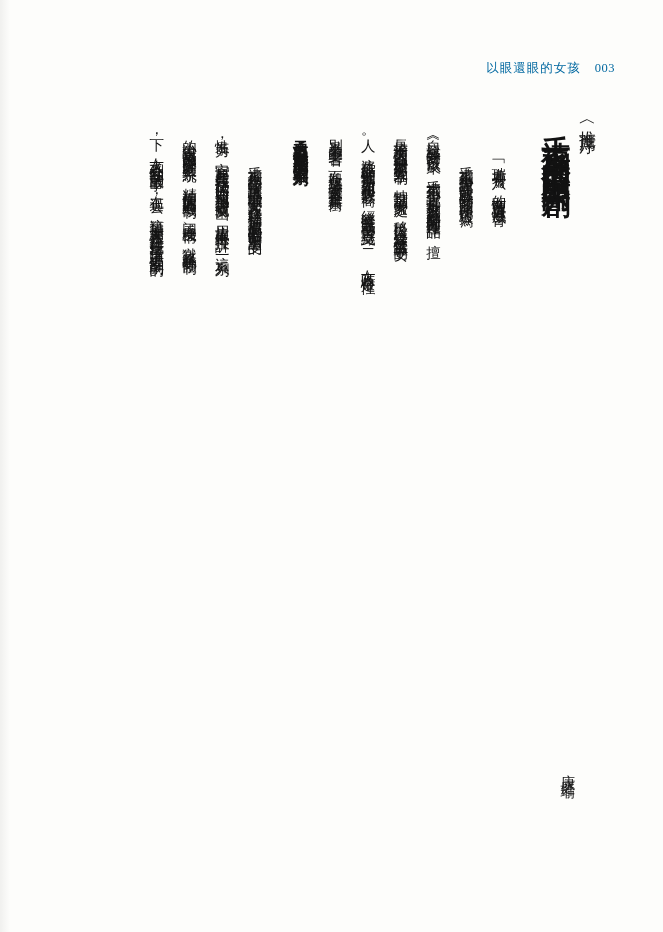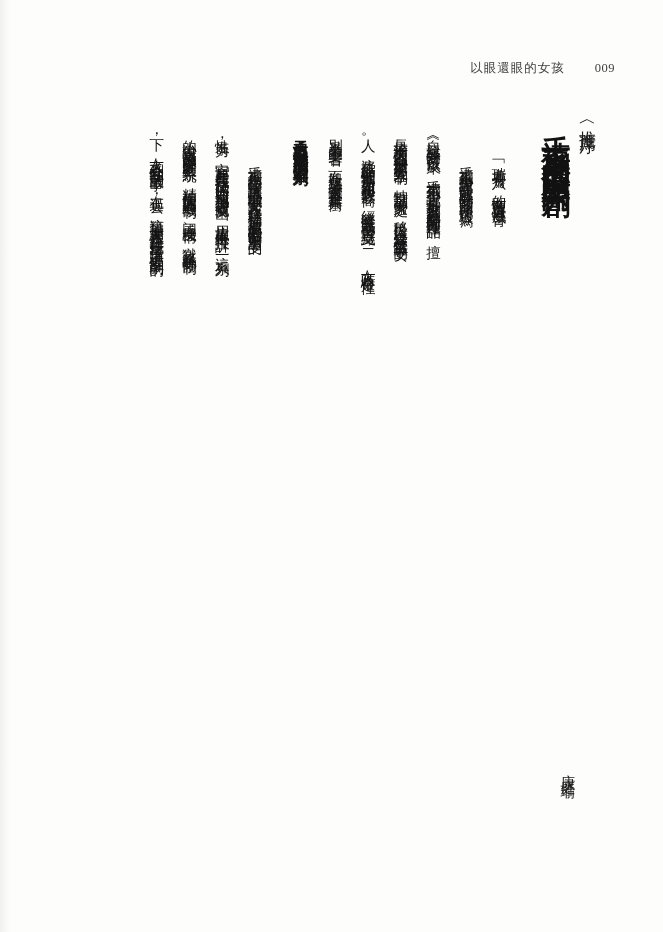--- a/index.html
+++ b/index.html
@@ -19,24 +19,24 @@
     overflow: hidden;
   }
 
   
   .running-head {
     position: absolute;
     top: 60px;
     right: 48px;
     display: flex;
     align-items: baseline;
-    gap: 30px;
+    gap: 14px;
     font-size: 12.5px;
     letter-spacing: 1px;
-    color: #404040;
+    color: #0369a1;
     text-align: right;
   }
   .running-head .rh-title { font-size: 12.5px; }
   .running-head .rh-page  { font-size: 12.5px; letter-spacing: 0.5px; }
   .head-rule {
     position: absolute;
     top: 86px;
     right: 48px;
     width: 220px;
     height: 1px;
@@ -129,21 +129,21 @@
 </style>
 </head>
 <body>
 
 <div id="page">
 
   <div class="page-edge"></div>
 
   <div class="running-head">
     <span class="rh-title vtext-none">以眼還眼的女孩</span>
-    <span class="rh-page">009</span>
+    <span class="rh-page">003</span>
   </div>
   <div class="head-rule"></div>
 
   <div class="title-block">
     <div class="chapter-title">千禧系列的傳承與開創</div>
     <div class="kicker">〈推薦序〉</div>
   </div>
 
   <div class="author">康庭瑜</div>
 

